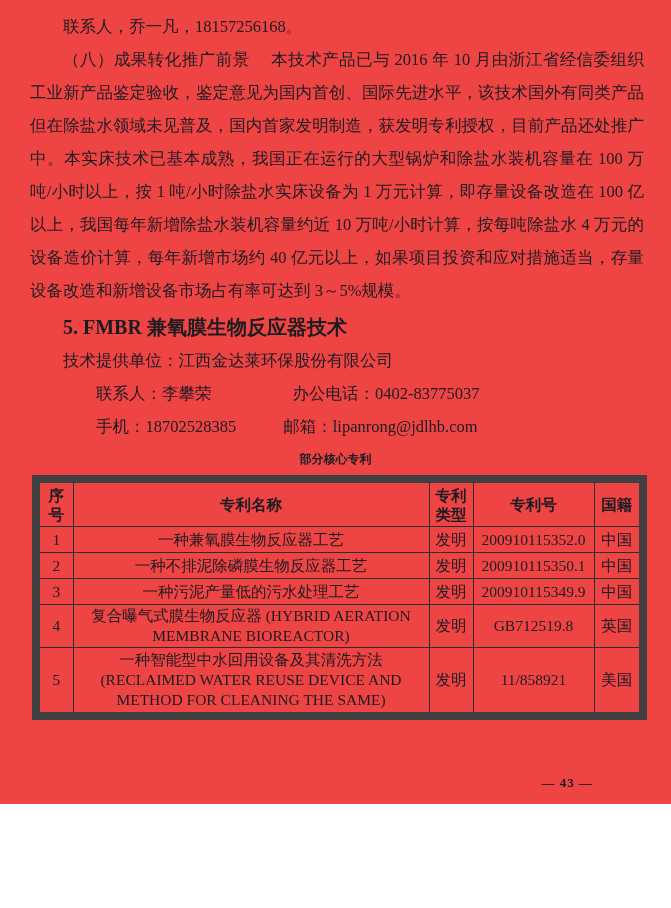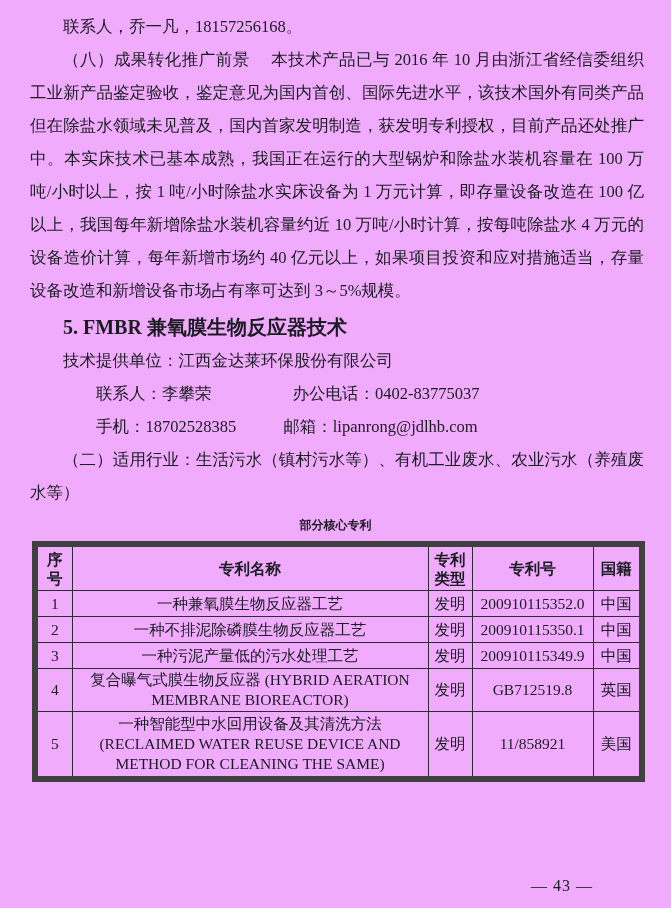--- a/index.html
+++ b/index.html
@@ -11,23 +11,23 @@
     width: 671px;
     height: 908px;
     overflow: hidden;
     font-family: "Liberation Serif", "DejaVu Serif", serif;
     color: #1b1b22;
   }
   .page {
     position: relative;
     box-sizing: border-box;
     width: 671px;
-    height: 908px;
+    height: 804px;
     padding: 10px 27px 0 30px;
-    background: #f0abfc;
+    background: #ef4444;
   }
   .body-text {
     margin: 0;
     font-size: 16.5px;
     line-height: 33px;
     text-align: justify;
   }
   .indent { text-indent: 33px; }
   .section-heading {
     margin: 4px 0 0 0;
@@ -47,21 +47,21 @@
     font-family: "Liberation Sans", sans-serif;
     font-size: 12px;
     font-weight: bold;
     line-height: 28px;
   }
   table.patents {
     margin: 2px 0 0 2px;
     width: 611px;
     table-layout: fixed;
     border-collapse: collapse;
-    border: 6px solid #404040;
+    border: 8px solid #404040;
   }
   table.patents th,
   table.patents td {
     border: 1px solid #2c2c33;
     text-align: center;
     vertical-align: middle;
     padding: 1px 2px;
     overflow: hidden;
   }
   table.patents th {
@@ -84,44 +84,44 @@
   tr.r-two   td { height: 40px; }
   tr.r-three td { height: 62px; }
   td.valign-low {
     vertical-align: bottom;
     padding-bottom: 9px;
   }
   .page-number {
     position: absolute;
     right: 78px;
     bottom: 13px;
-    font-size: 16px;
+    font-size: 13px;
     letter-spacing: 1px;
     white-space: nowrap;
+    font-weight: bold;
   }
 </style>
 </head>
 <body>
 
 <div class="page">
 
   <p class="body-text indent">联系人，乔一凡，18157256168。</p>
 
   <p class="body-text indent">（八）成果转化推广前景　 本技术产品已与 2016 年 10 月由浙江省经信委组织工业新产品鉴定验收，鉴定意见为国内首创、国际先进水平，该技术国外有同类产品但在除盐水领域未见普及，国内首家发明制造，获发明专利授权，目前产品还处推广中。本实床技术已基本成熟，我国正在运行的大型锅炉和除盐水装机容量在 100 万吨/小时以上，按 1 吨/小时除盐水实床设备为 1 万元计算，即存量设备改造在 100 亿以上，我国每年新增除盐水装机容量约近 10 万吨/小时计算，按每吨除盐水 4 万元的设备造价计算，每年新增市场约 40 亿元以上，如果项目投资和应对措施适当，存量设备改造和新增设备市场占有率可达到 3～5%规模。</p>
 
   <h3 class="section-heading">5. FMBR 兼氧膜生物反应器技术</h3>
 
   <p class="body-text indent">技术提供单位：江西金达莱环保股份有限公司</p>
 
   <p class="body-text indent"><span class="inline-pair">联系人：李攀荣</span><span class="inline-pair gap-wide">办公电话：0402-83775037</span></p>
 
   <p class="body-text indent"><span class="inline-pair">手机：18702528385</span><span class="inline-pair gap-narrow">邮箱：lipanrong@jdlhb.com</span></p>
 
 
-  <p class="body-text indent">（二）适用行业：生活污水（镇村污水等）、有机工业废水、农业污水（养殖废水等）</p>
 
 
   <div class="table-title">部分核心专利</div>
 
   <table class="patents">
     <colgroup>
       <col class="col-index">
       <col class="col-name">
       <col class="col-type">
       <col class="col-number">

